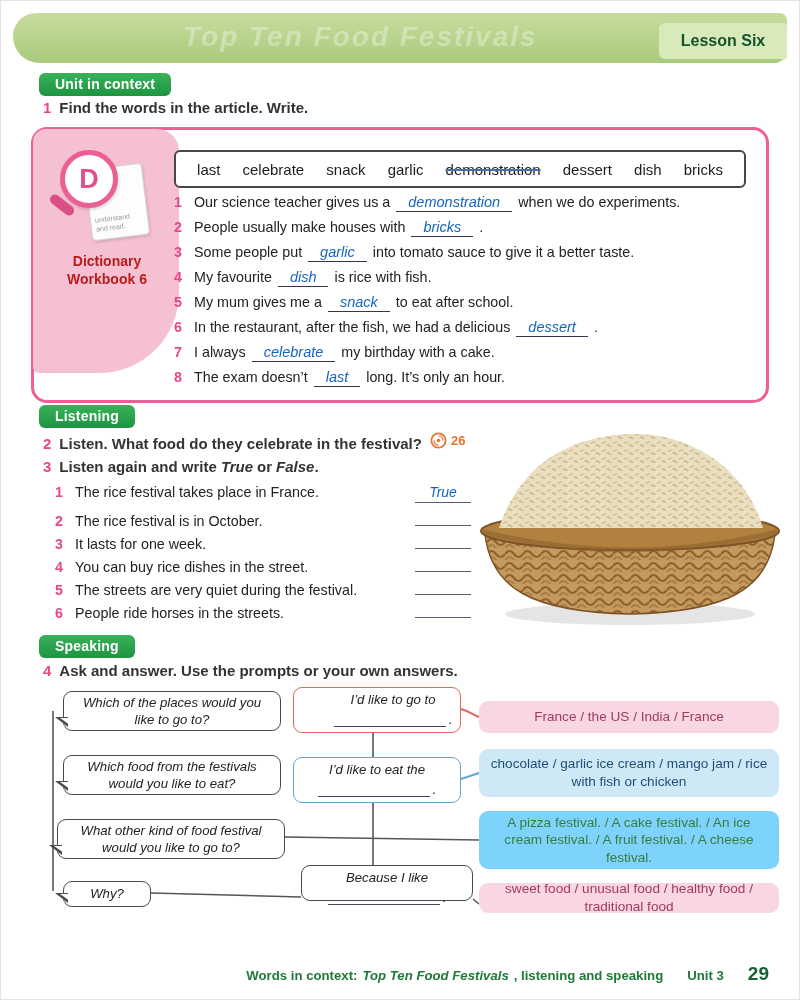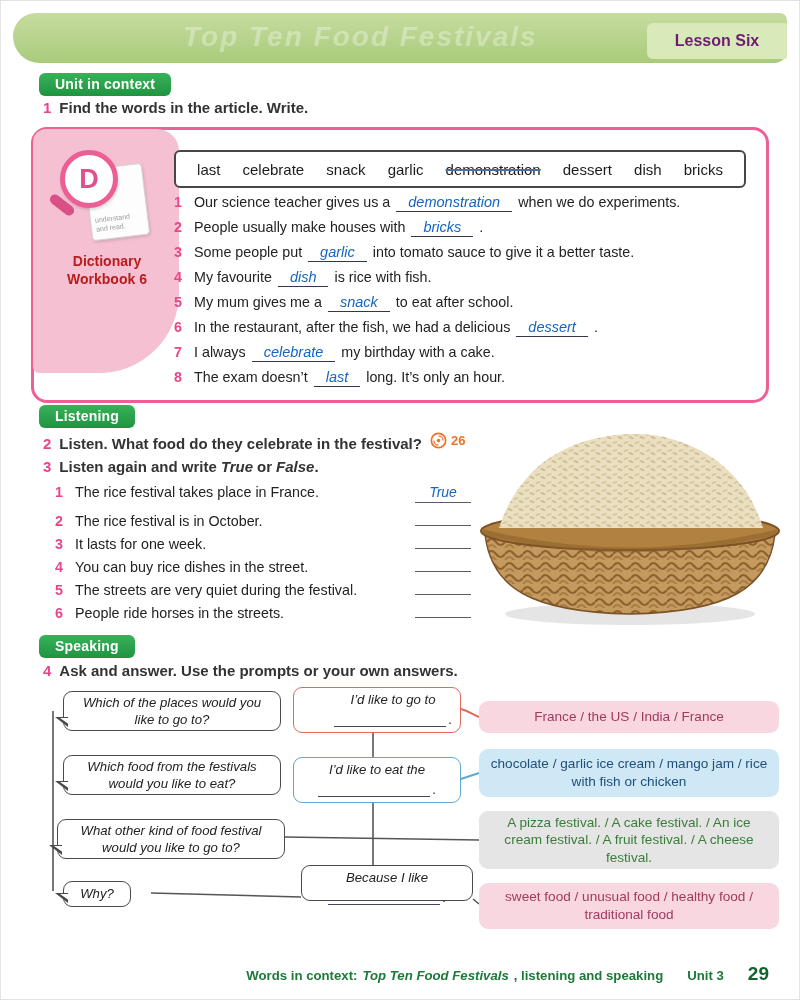--- a/index.html
+++ b/index.html
@@ -5,22 +5,22 @@
   html,body{margin:0;padding:0;}
   body{width:800px;height:1000px;font-family:"Liberation Sans",sans-serif;background:#f4f4f4;}
   .page{position:relative;width:800px;height:1000px;background:#fff;overflow:hidden;border:1px solid #e3e3e3;box-sizing:border-box;}
 
   
   .band{position:absolute;top:12px;left:12px;right:12px;height:50px;
     background:linear-gradient(180deg,#c6dc9e,#a9cb7c);
     border-radius:26px 8px 14px 30px;}
   .band-ghost{position:absolute;top:8px;left:170px;font-size:28px;font-weight:bold;font-style:italic;
     color:rgba(255,255,255,0.33);letter-spacing:2px;white-space:nowrap;}
-  .lesson-tab{position:absolute;top:22px;right:12px;width:140px;height:36px;background:#d8e9ba;
-    display:flex;align-items:center;justify-content:center;font-weight:bold;font-size:16px;color:#701a75;
+  .lesson-tab{position:absolute;top:22px;right:12px;width:128px;height:36px;background:#d8e9ba;
+    display:flex;align-items:center;justify-content:center;font-weight:bold;font-size:16px;color:#14532d;
     border-radius:6px 2px 2px 6px;}
 
   
   .badge{position:absolute;background:linear-gradient(180deg,#38b259,#1e9441);color:#fff;font-weight:bold;
     font-size:14px;padding:3px 16px 4px;border-radius:6px;letter-spacing:.2px;}
   .ex-head{position:absolute;display:flex;align-items:baseline;gap:8px;font-weight:bold;font-size:15px;color:#333;}
   .ex-num{color:#e8468a;font-weight:bold;font-size:15px;}
   .hseq span{margin-right:4px;}
   .hseq .bi{font-style:italic;margin-right:4px;}
   .hseq .period{margin-left:-4px;margin-right:0;}
@@ -76,21 +76,21 @@
   .ab-red{border:1.8px solid #e2685b;}
   .ab-blue{border:1.8px solid #5fa8d3;}
   .ab-dark{border:1.8px solid #4a4a4a;}
   .ansline{display:flex;align-items:flex-end;justify-content:center;margin-top:5px;}
   .ansline .line{width:112px;border-bottom:1.5px solid #44445a;height:11px;display:inline-block;}
   .ansline .dot{font-size:13px;color:#222;margin-left:2px;font-style:normal;}
   .opt{position:absolute;width:300px;border-radius:9px;display:flex;align-items:center;justify-content:center;
     text-align:center;font-size:13.6px;line-height:1.3;padding:3px 10px;box-sizing:border-box;}
   .opt-pink{background:#f8d7e0;color:#a23a5e;}
   .opt-blue{background:#cfe8f6;color:#1f4e79;}
-  .opt-green{background:#e5e5e5;color:#3a7d3a;}
+  .opt-green{background:#7dd3fc;color:#3a7d3a;}
 
   
   .footer{position:absolute;top:962px;left:30px;right:30px;display:flex;justify-content:flex-end;
     align-items:baseline;gap:5px;color:#1d7a38;font-weight:bold;font-size:13.2px;}
   .footer .it{font-style:italic;}
   .footer .sp{display:inline-block;width:14px;}
   .footer .pg{font-size:19px;color:#14632f;}
 </style>
 </head>
 <body>
@@ -283,21 +283,21 @@
 
     <div class="qb" style="left:62px;top:6px;width:218px;height:40px;">
       <span>Which of the places would you like to go to?</span>
     </div>
     <div class="qb" style="left:62px;top:70px;width:218px;height:40px;">
       <span>Which food from the festivals would you like to eat?</span>
     </div>
     <div class="qb" style="left:56px;top:134px;width:228px;height:40px;">
       <span>What other kind of food festival would you like to go to?</span>
     </div>
-    <div class="qb" style="left:62px;top:196px;width:68px;height:26px;">
+    <div class="qb" style="left:62px;top:196px;width:88px;height:26px;">
       <span>Why?</span>
     </div>
 
     <div class="ab ab-red" style="left:292px;top:2px;width:168px;height:46px;padding-left:40px;">
       <div>I’d like to go to</div>
       <div class="ansline">
           <span class="line"></span>
           <span class="dot">.</span>
         </div>
     </div>
@@ -312,21 +312,21 @@
       <div>Because I like</div>
       <div class="ansline">
           <span class="line"></span>
           <span class="dot">.</span>
         </div>
     </div>
 
     <div class="opt opt-pink" style="left:478px;top:16px;height:32px;">France / the US / India / France</div>
     <div class="opt opt-blue" style="left:478px;top:64px;height:48px;">chocolate / garlic ice cream / mango jam / rice with fish or chicken</div>
     <div class="opt opt-green" style="left:478px;top:126px;height:58px;">A pizza festival. / A cake festival. / An ice cream festival. / A fruit festival. / A cheese festival.</div>
-    <div class="opt opt-pink" style="left:478px;top:198px;height:46px;">sweet food / unusual food / healthy food / traditional food</div>
+    <div class="opt opt-pink" style="left:478px;top:198px;height:30px;">sweet food / unusual food / healthy food / traditional food</div>
   </div>
 
   <div class="footer">
     <span>Words in context:</span>
     <span class="it">Top Ten Food Festivals</span>
     <span>, listening and speaking</span>
     <span class="sp"></span>
     <span>Unit 3</span>
     <span class="sp"></span>
     <span class="pg">29</span>

